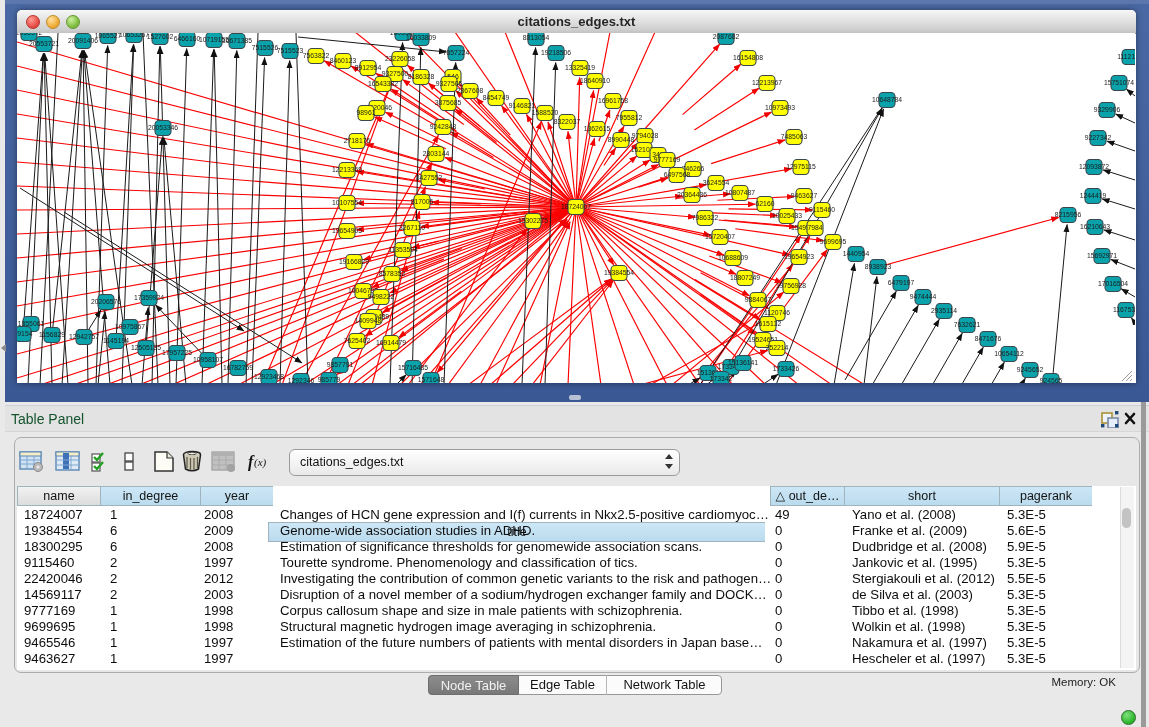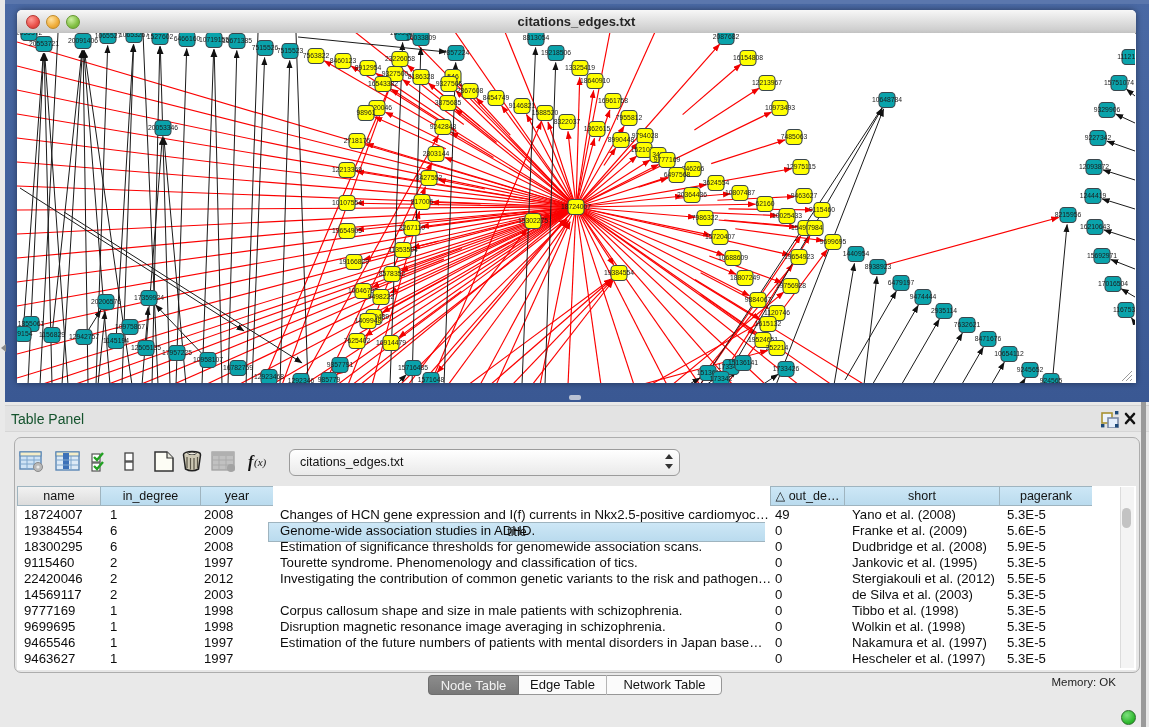--- a/index.html
+++ b/index.html
@@ -700,38 +700,39 @@
     <span class="c-year">2012</span>
     <span class="c-title">Investigating the contribution of common genetic variants to the risk and pathogen…</span>
     <span class="c-out">0</span>
     <span class="c-short">Stergiakouli et al. (2012)</span>
     <span class="c-pr">5.5E-5</span>
   </div>
 <div class="tr" style="top:587px">
     <span class="c-name">14569117</span>
     <span class="c-deg">2</span>
     <span class="c-year">2003</span>
+    <span class="c-title">Disruption of a novel member of a sodium/hydrogen exchanger family and DOCK…</span>
     <span class="c-out">0</span>
     <span class="c-short">de Silva et al. (2003)</span>
     <span class="c-pr">5.3E-5</span>
   </div>
 <div class="tr" style="top:603px">
     <span class="c-name">9777169</span>
     <span class="c-deg">1</span>
     <span class="c-year">1998</span>
     <span class="c-title">Corpus callosum shape and size in male patients with schizophrenia.</span>
     <span class="c-out">0</span>
     <span class="c-short">Tibbo et al. (1998)</span>
     <span class="c-pr">5.3E-5</span>
   </div>
 <div class="tr" style="top:619px">
     <span class="c-name">9699695</span>
     <span class="c-deg">1</span>
     <span class="c-year">1998</span>
-    <span class="c-title">Disruption magnetic resonance image averaging in schizophrenia.</span>
+    <span class="c-title">Structural magnetic hydrogen image averaging in schizophrenia.</span>
     <span class="c-out">0</span>
     <span class="c-short">Wolkin et al. (1998)</span>
     <span class="c-pr">5.3E-5</span>
   </div>
 <div class="tr" style="top:635px">
     <span class="c-name">9465546</span>
     <span class="c-deg">1</span>
     <span class="c-year">1997</span>
     <span class="c-title">Estimation of the future numbers of patients with mental disorders in Japan base…</span>
     <span class="c-out">0</span>

